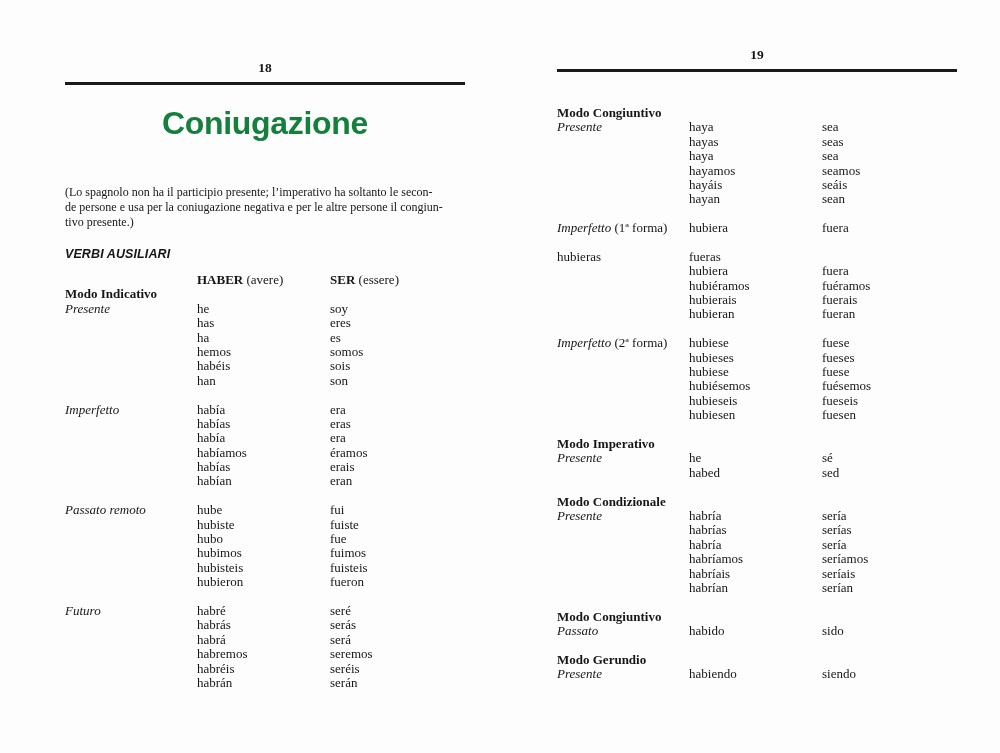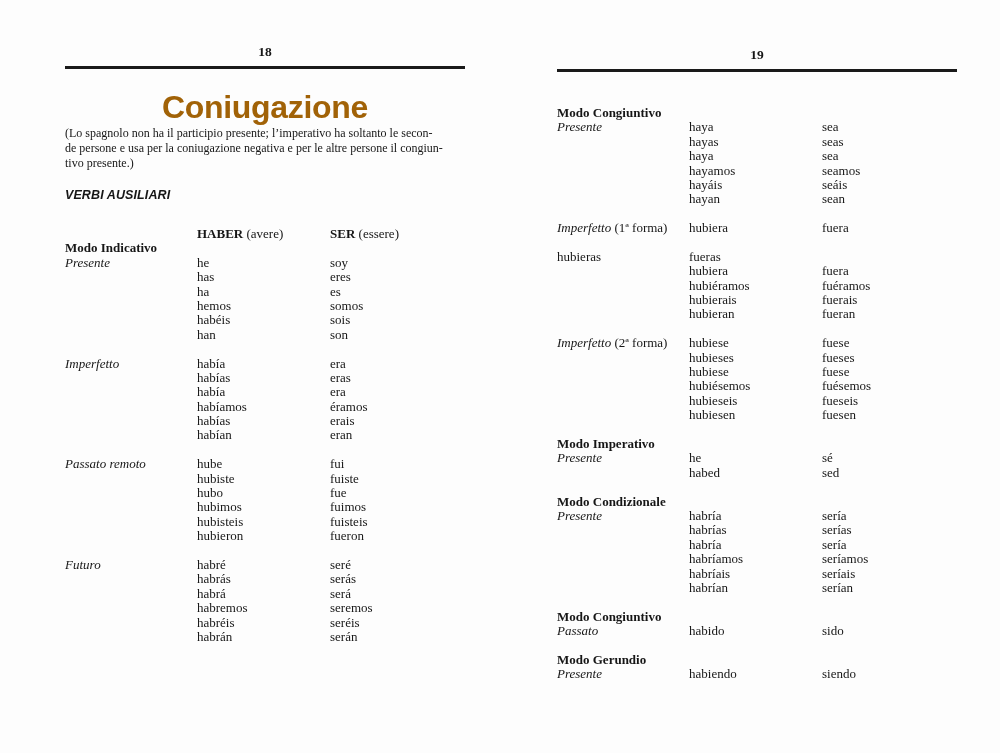--- a/index.html
+++ b/index.html
@@ -5,55 +5,55 @@
   html, body { margin: 0; padding: 0; }
   body {
     width: 1000px; height: 753px;
     background: #fdfdfd;
     color: #161616;
     font-family: "Liberation Serif", serif;
     position: relative;
     overflow: hidden;
   }
   .page { position: absolute; width: 400px; }
-  #page-left  { left: 65px;  top: 41px; }
+  #page-left  { left: 65px;  top: 57px; }
   #page-right { left: 557px; top: 44px; }
 
   .pagenum {
     height: 25px; line-height: 22px;
     text-align: center;
     font-weight: bold; font-size: 13.5px;
   }
   .rule { height: 0; border-top: 3px solid #1a1a1a; }
 
   .book-title {
     margin: 19px 0 0 0;
     text-align: center;
     font-family: "Liberation Sans", sans-serif;
     font-weight: bold;
     font-size: 32px;
     line-height: 38px;
     letter-spacing: -0.3px;
-    color: #a16207;
-  }
-
-  .intro { font-size: 12px; }
+    color: #15803d;
+  }
+
+  .intro { margin-top: 43px; font-size: 12px; }
   .intro div { line-height: 15px; white-space: nowrap; }
 
   .section-heading {
     margin-top: 17px;
     font-family: "Liberation Sans", sans-serif;
     font-weight: bold;
     font-size: 12.5px;
     line-height: 15px;
     letter-spacing: 0.1px;
     font-style: italic;
   }
 
-  .conjtable { margin-top: 24px; }
+  .conjtable { margin-top: 11px; }
   #page-right .conjtable { margin-top: 34px; }
 
   .trow {
     display: flex;
     height: 14.4px;
     line-height: 14.35px;
     font-size: 13px;
     white-space: nowrap;
   }
   .cell-label { width: 132px; flex: none; }

